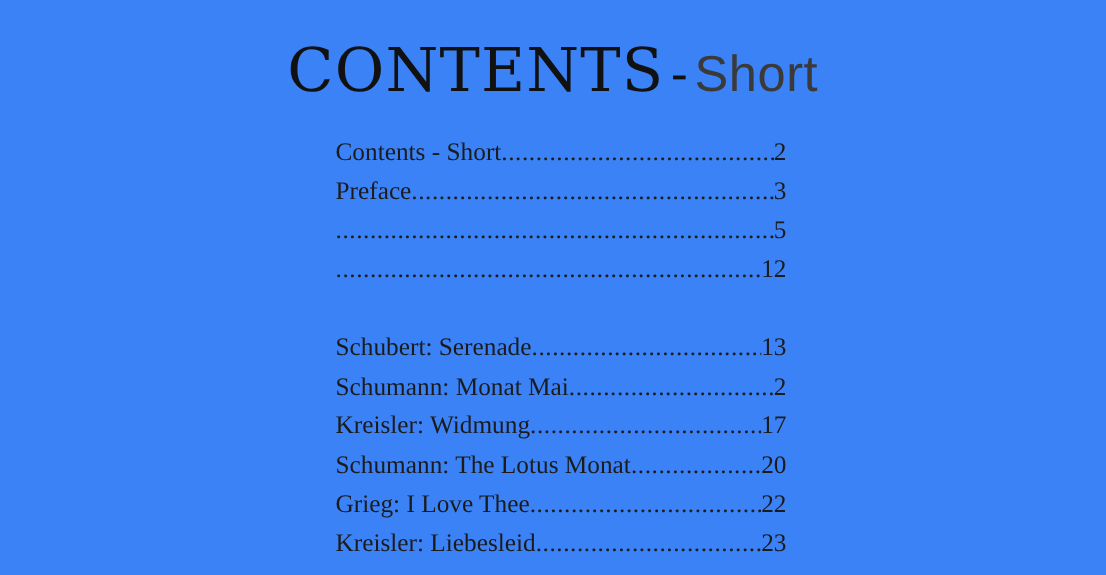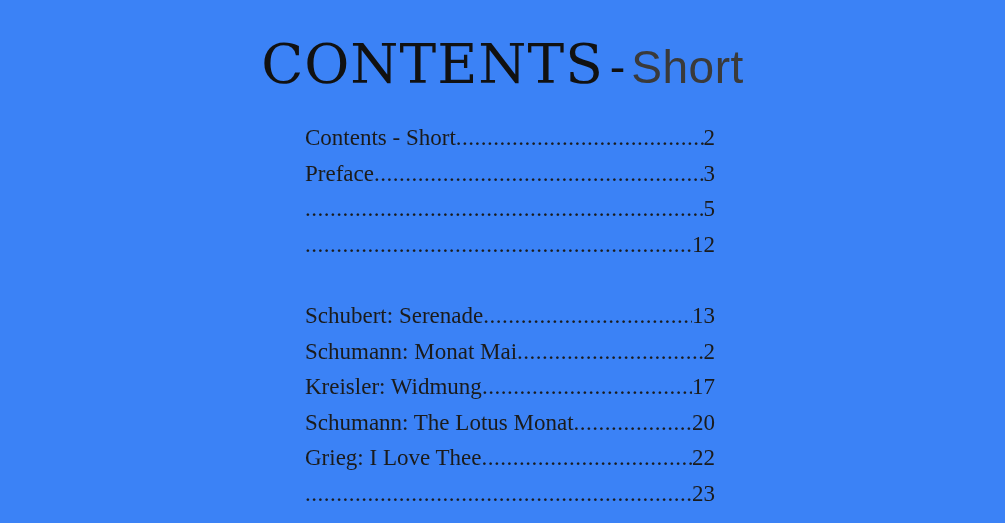--- a/index.html
+++ b/index.html
@@ -136,19 +136,20 @@
         <span class="toc-label">Schumann: The Lotus Monat</span>
         <span class="toc-dots">........................................................................................</span>
         <span class="toc-page">20</span>
       </div>
       <div class="toc-row">
         <span class="toc-label">Grieg: I Love Thee</span>
         <span class="toc-dots">........................................................................................</span>
         <span class="toc-page">22</span>
       </div>
       <div class="toc-row">
+        <span class="toc-label">Kreisler: Liebesleid</span>
         <span class="toc-dots">........................................................................................</span>
         <span class="toc-page">23</span>
       </div>
     </div>
 
   </div>
 </div>
 
 </body></html>

